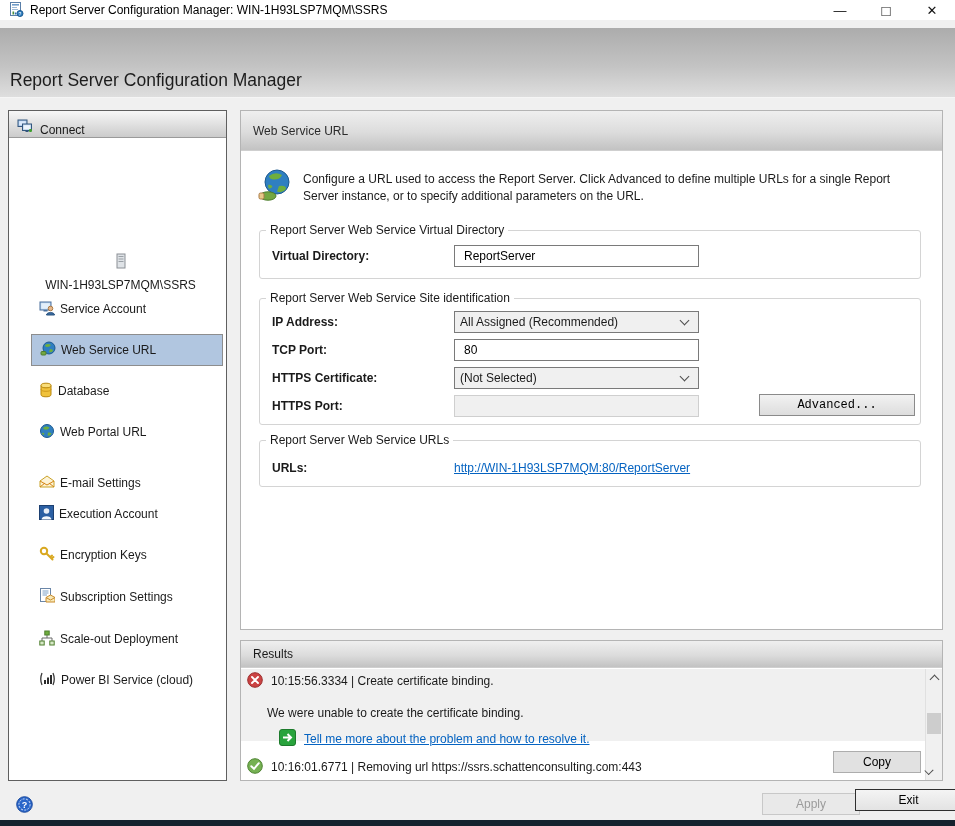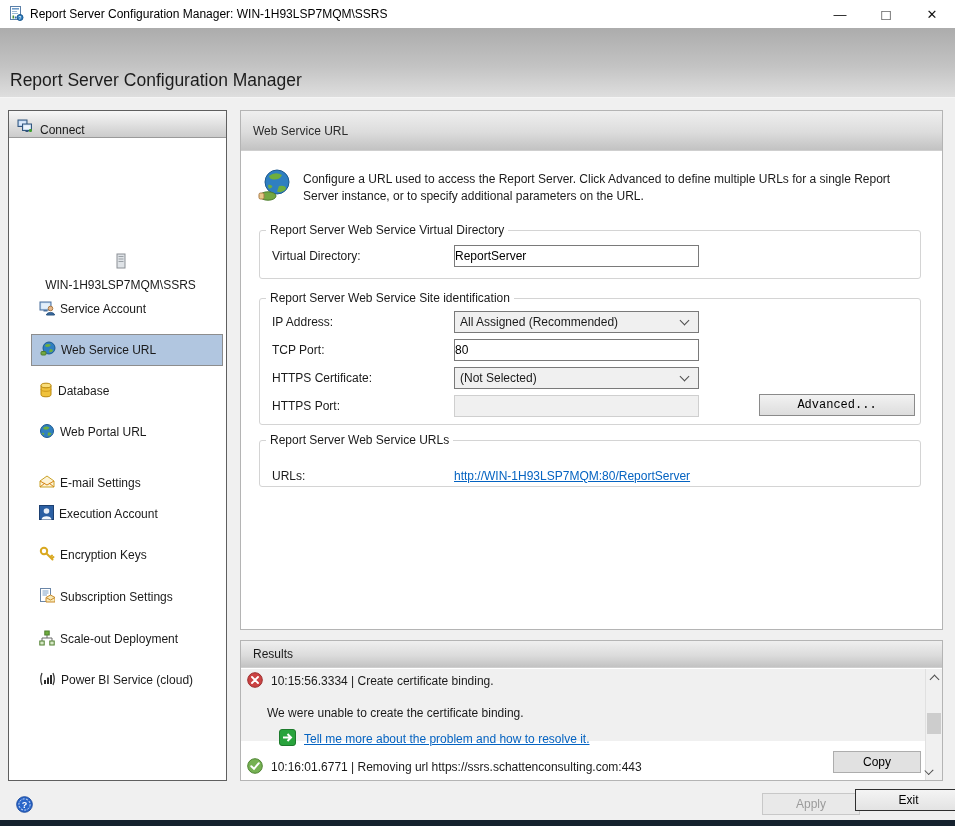--- a/index.html
+++ b/index.html
@@ -4,21 +4,21 @@
 <style>
   * { margin:0; padding:0; box-sizing:border-box; }
   html,body { width:955px; height:826px; }
   body {
     font-family:"Liberation Sans", sans-serif;
     font-size:12px; color:#1a1a1a; background:#f0f0f0;
     position:relative; overflow:hidden;
   }
 
   
-  .titlebar { position:absolute; top:0; left:0; width:955px; height:28px;
+  .titlebar { position:absolute; top:0; left:0; width:955px; height:20px;
     background:#ffffff; display:flex; align-items:center; }
   .titlebar .app-ic { margin-left:8px; }
   .titlebar .ttl { margin-left:6px; flex:1; font-size:12px; color:#000; white-space:nowrap; }
   .winbtn { width:46px; height:28px; display:flex; align-items:center; justify-content:center;
     font-size:13px; color:#111; }
   .winbtn.max { font-size:15px; }
 
   
   .headerband { position:absolute; top:28px; left:0; width:955px; height:70px;
     background:linear-gradient(180deg,#acacac 0%, #c3c3c3 55%, #dedede 100%);
@@ -51,25 +51,25 @@
 
   fieldset.grp { position:absolute; left:18px; width:662px;
     border:1px solid #d4d4d4; border-radius:3px; }
   fieldset.grp legend { margin-left:6px; padding:0 4px; font-size:12px; color:#1a1a1a; }
   .grp1 { top:112px; height:56px; }
   .grp2 { top:180px; height:134px; }
   .grp3 { top:322px; height:54px; }
   .form-row { display:flex; align-items:center; margin-left:12px; height:22px; }
   .grp1 .form-row { margin-top:8px; }
   .grp2 .form-row { margin-top:6px; }
-  .grp3 .form-row { margin-top:18px; }
-  .form-lbl { width:182px; flex:0 0 182px; }
+  .grp3 .form-row { margin-top:10px; }
+  .form-lbl { width:182px; flex:0 0 182px;font-weight:bold; }
 
   input.tb { width:245px; height:22px; border:1px solid #7a7a7a; background:#fff;
-    font-family:inherit; font-size:12px; padding:0 0; color:#000; }
+    font-family:inherit; font-size:12px; padding:0 9px; color:#000; }
   input.tb:disabled, input.tb.disabled { background:#f0f0f0; border-color:#cfcfcf; }
   .combo { width:245px; height:22px; border:1px solid #7a7a7a; background:#f0f0f0;
     display:flex; align-items:center; padding-left:5px; position:relative; }
   .combo .val { flex:1; }
   .chev { width:7px; height:7px; border-right:1.5px solid #4d4d4d; border-bottom:1.5px solid #4d4d4d;
     transform:rotate(45deg); margin:-3px 10px 0 0; }
   .chev.up { transform:rotate(-135deg); margin:3px 0 0 0; }
 
   .btn { background:#e1e1e1; border:1px solid #adadad; font-family:inherit; font-size:12px;
     color:#000; display:flex; align-items:center; justify-content:center; }

